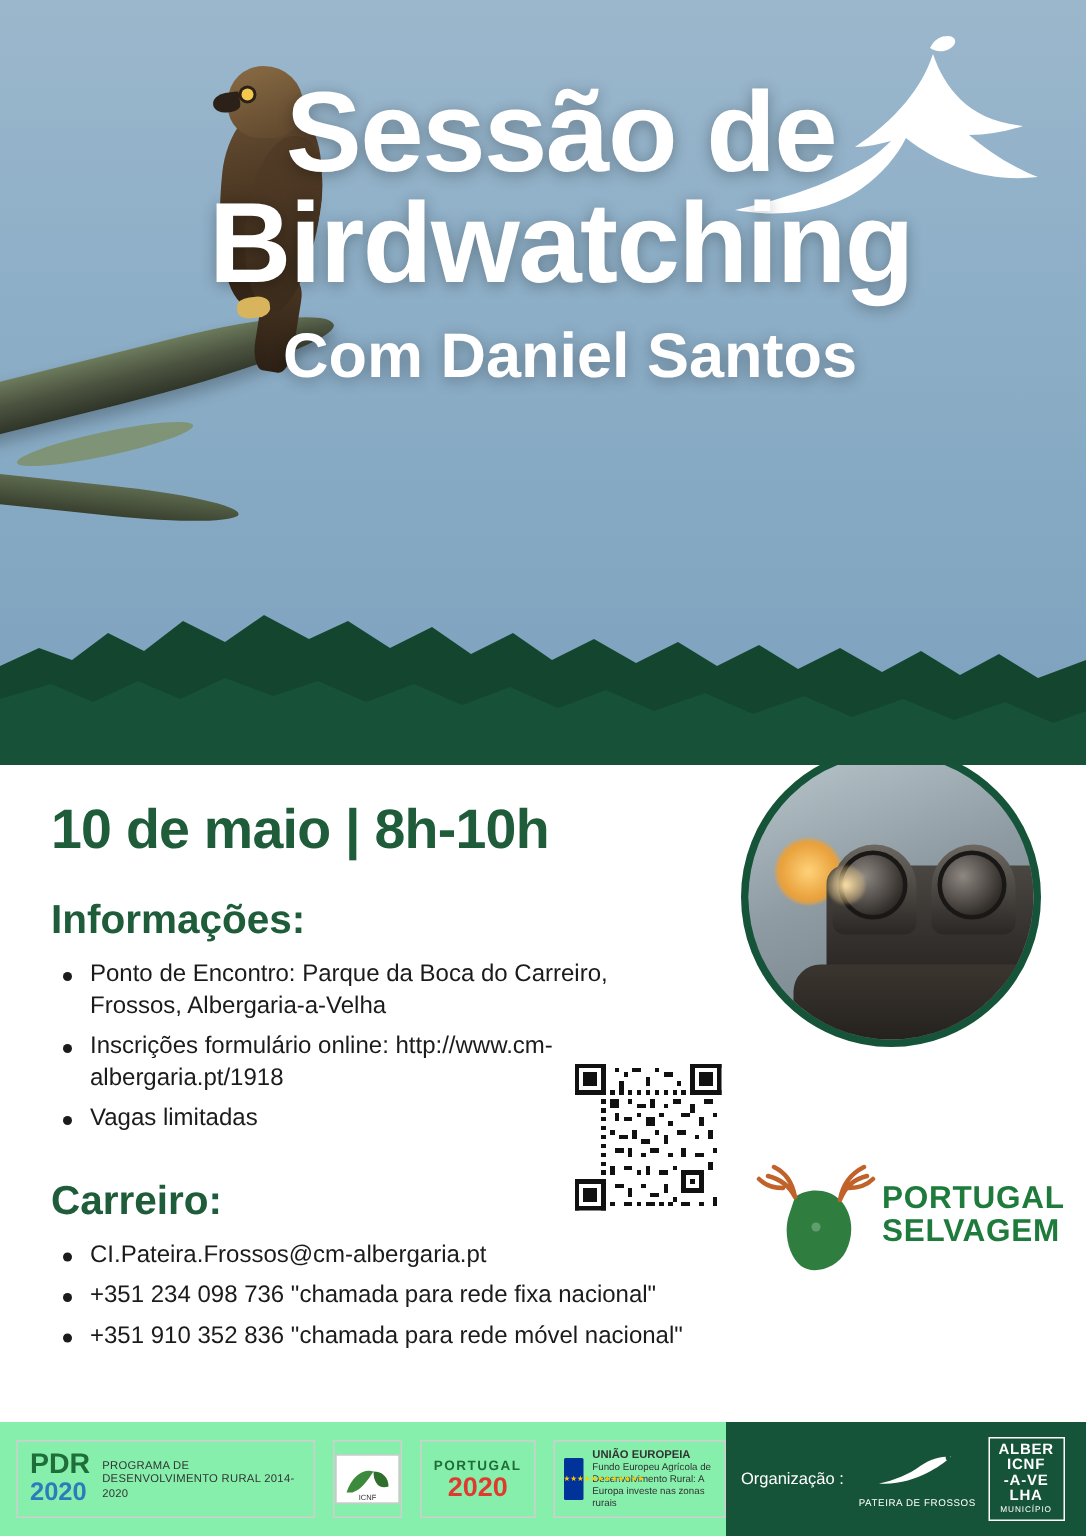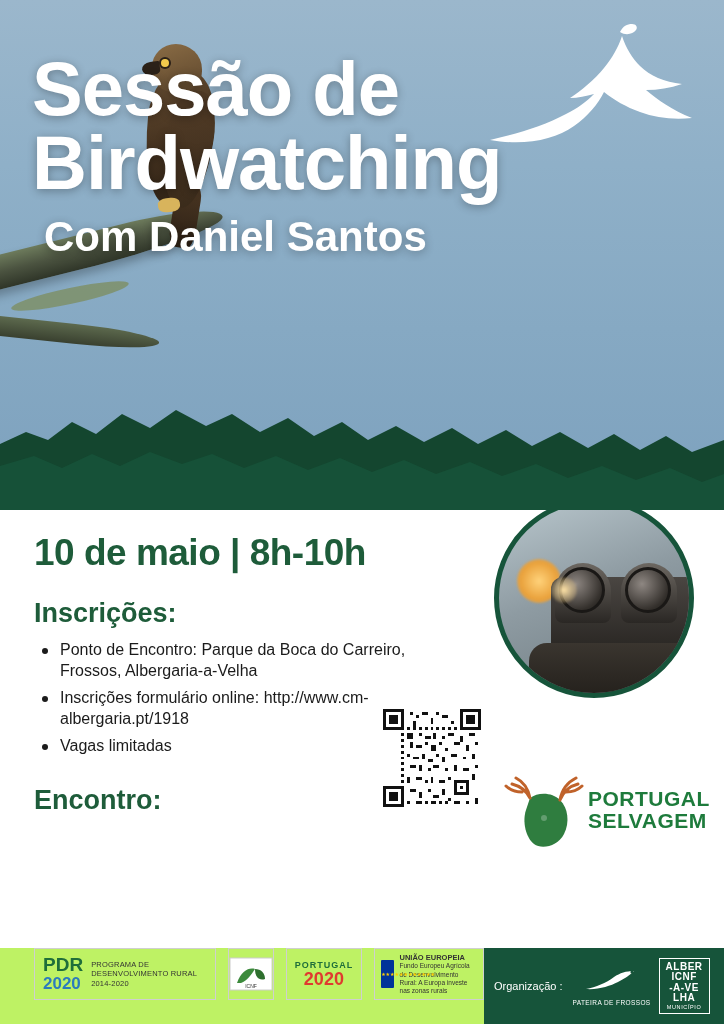--- a/index.html
+++ b/index.html
@@ -121,25 +121,26 @@
   
   .flyer {
     position: absolute;
     right: 18px; top: 22px;
     width: 220px; height: 150px;
   }
 
   
   .headline {
     position: absolute;
-    left: 32px; top: 52px;
+    left: 64px; top: 52px;
     width: 620px;
     color: #ffffff;
     text-shadow: 0 2px 10px rgba(0,0,0,0.30);
     z-index: 5;
+    text-align: center;
   }
   .headline .l1, .headline .l2 {
     font-size: 76px;
     line-height: 0.97;
     font-weight: 700;
     letter-spacing: -1px;
   }
   .headline .l3 {
     margin-top: 14px;
     margin-left: 12px;
@@ -281,24 +282,24 @@
 
   
   .footer {
     position: absolute;
     left: 0; bottom: 0;
     width: 724px; height: 76px;
     display: flex;
   }
   .footer-left {
     width: 484px; height: 76px;
-    background: #bef264;
+    background: #86efac;
     display: flex;
-    align-items: flex-start;
-    padding-left: 34px;
+    align-items: center;
+    padding-left: 11px;
     gap: 12px;
   }
   .footer-right {
     width: 240px; height: 76px;
     background: #16543a;
     display: flex;
     align-items: center;
     justify-content: flex-start;
     gap: 8px;
     padding-left: 10px;
@@ -419,21 +420,21 @@
       <div class="bin-body"></div>
       <div class="bar-l"></div>
       <div class="bar-r"></div>
       <div class="lens-l"></div>
       <div class="lens-r"></div>
       <div class="sun2"></div>
       <div class="strap"></div>
     </div>
 
     <div class="sec-info">
-      <div class="h-sec">Inscrições:</div>
+      <div class="h-sec">Informações:</div>
       <ul class="bullets">
         <li>Ponto de Encontro: Parque da Boca do Carreiro, Frossos, Albergaria-a-Velha</li>
         <li>Inscrições formulário online: http://www.cm-albergaria.pt/1918</li>
         <li>Vagas limitadas</li>
       </ul>
     </div>
 
     <div class="qr">
       <svg viewBox="0 0 33 33" width="98" height="98" shape-rendering="crispEdges">
         <rect width="33" height="33" fill="#ffffff"></rect>
@@ -544,21 +545,26 @@
           <rect x="19" y="31" width="1" height="1"></rect>
             <rect x="21" y="31" width="1" height="1"></rect>
           <rect x="24" y="31" width="2" height="1"></rect>
             <rect x="28" y="31" width="1" height="1"></rect>
           <rect x="31" y="30" width="1" height="2"></rect>
         </g>
       </svg>
     </div>
 
     <div class="sec-cont">
-      <div class="h-sec">Encontro:</div>
+      <div class="h-sec">Carreiro:</div>
+      <ul class="bullets">
+        <li>CI.Pateira.Frossos@cm-albergaria.pt</li>
+        <li>+351 234 098 736 "chamada para rede fixa nacional"</li>
+        <li>+351 910 352 836 "chamada para rede móvel nacional"</li>
+      </ul>
     </div>
 
     <div class="ps-logo">
       <svg width="86" height="78" viewBox="0 0 86 78">
         <path fill="#2f7d3f" d="M30,24 C38,18 52,18 60,26 C68,34 70,48 64,60 C58,72 42,76 34,70
           C26,64 22,48 26,36 Z"></path>
         <path fill="none" stroke="#c0622a" stroke-width="3" stroke-linecap="round" d="M30,24 C26,16 20,12 12,10 M30,24 C28,14 24,8 16,4 M22,18 C16,18 10,16 6,12
              M60,26 C64,16 70,12 78,10 M60,26 C62,14 68,8 76,4 M66,18 C72,18 78,16 82,12"></path>
         <circle cx="44" cy="44" r="3" fill="#ffffff" opacity="0.25"></circle>
       </svg>

